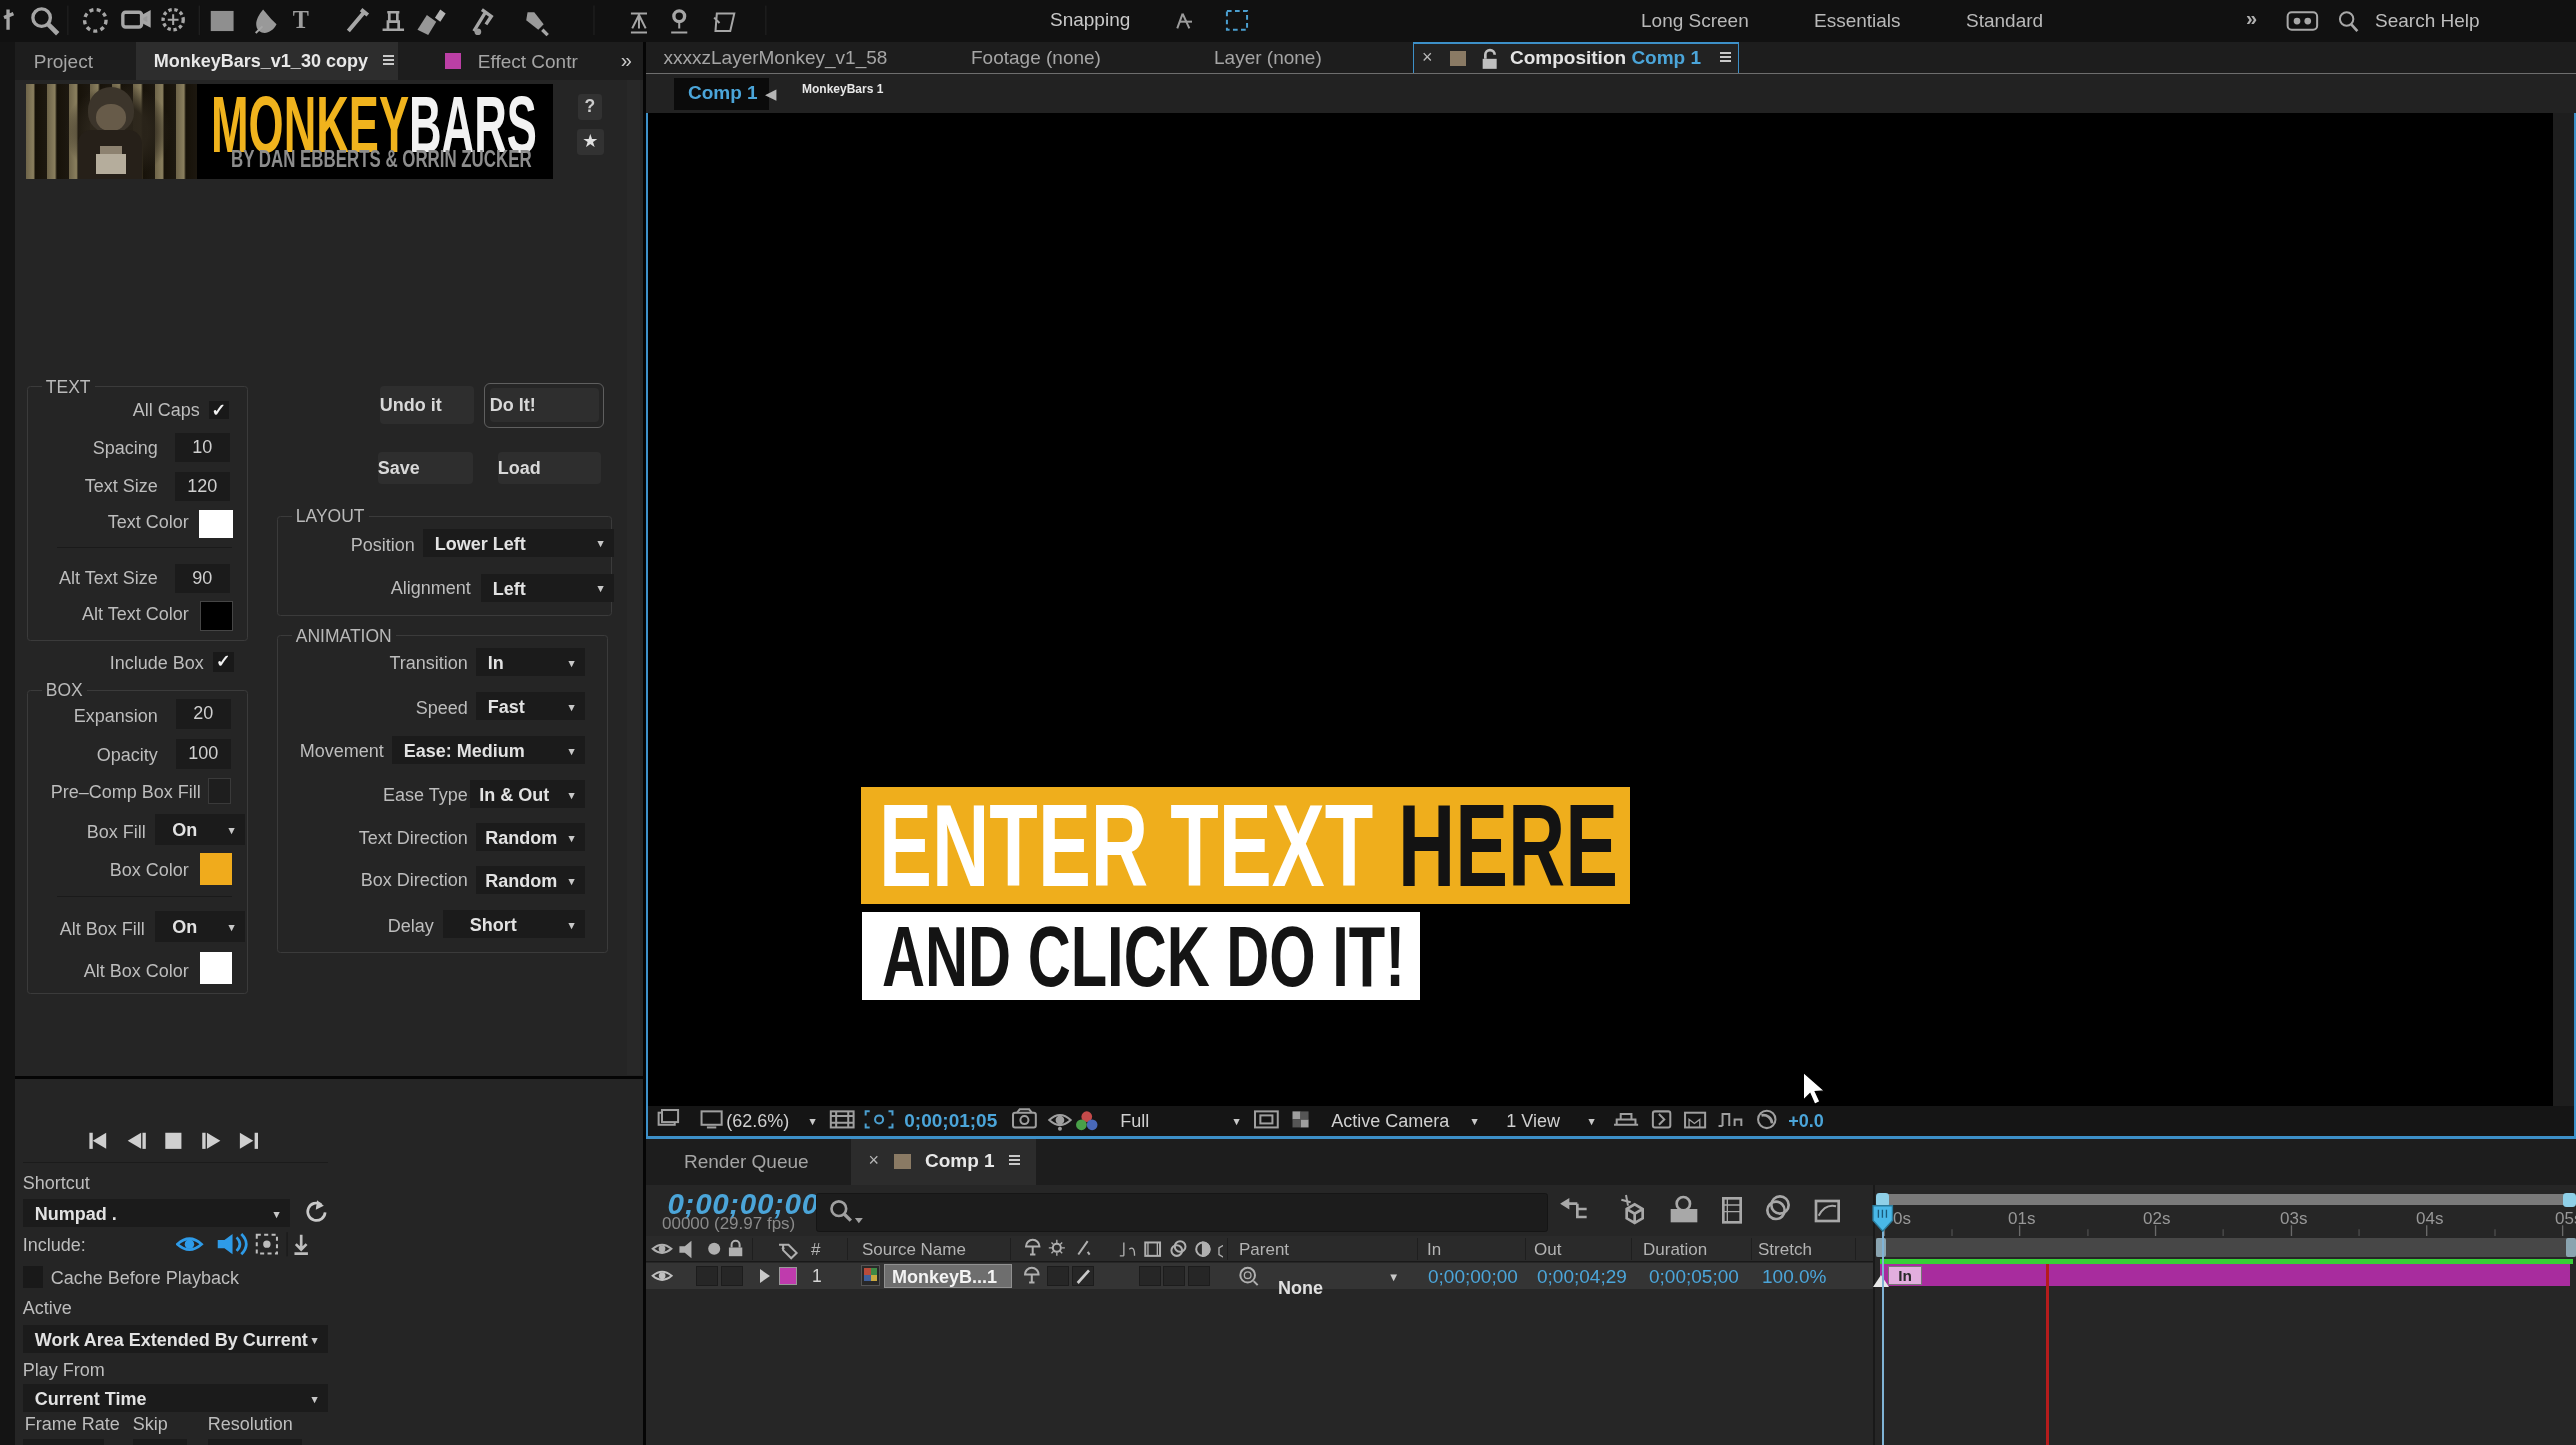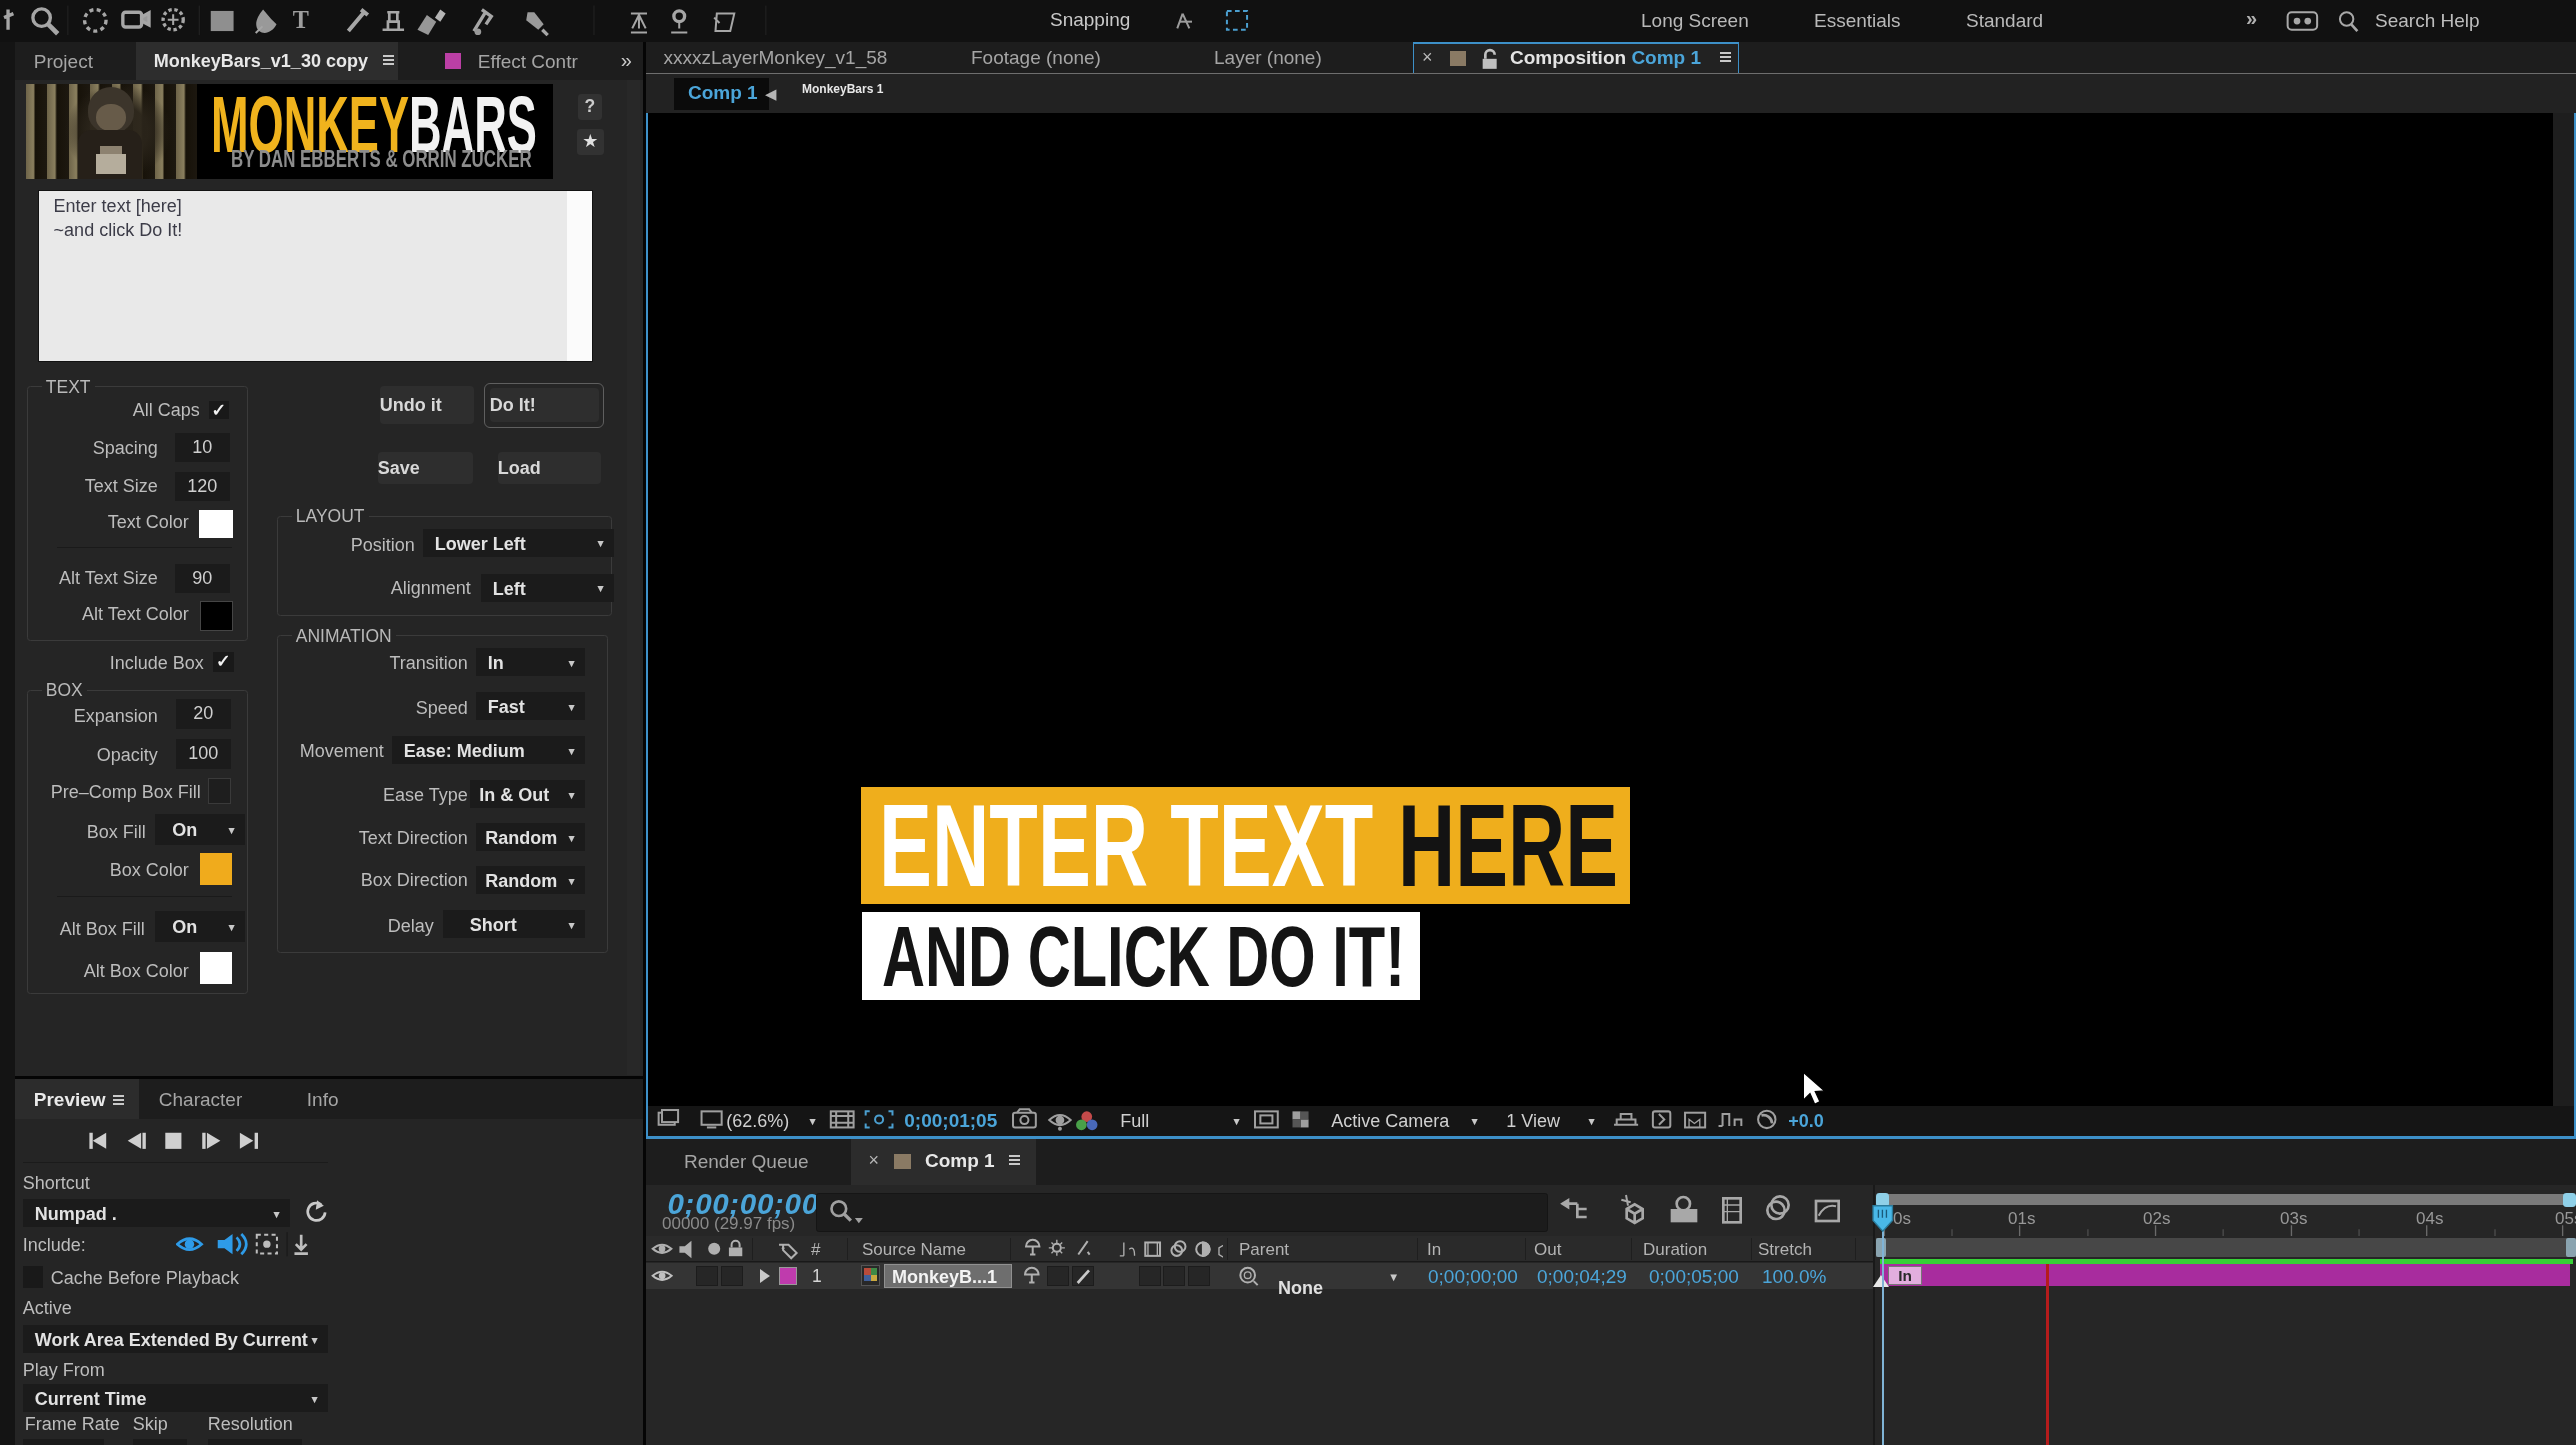--- a/index.html
+++ b/index.html
@@ -107,24 +107,20 @@
       <div class="abs" style="left:70px;top:70px;width:29.5px;height:20px;background:#b5ad9c;"></div>
       <div class="abs" style="left:74px;top:62px;width:21.5px;height:8px;background:#8d8270;"></div>
       <div class="abs" style="left:171px;top:0;width:356px;height:95px;background:#000;"></div>
       <div class="abs" style="left:185px;top:1.3px;font-size:79px;font-weight:bold;line-height:1;white-space:nowrap;transform:scaleX(0.571);transform-origin:left top;color:#f0b31d;">MONKEY<span style="color:#f2f2f2;">BARS</span></div>
       <div class="abs" style="left:205px;top:64px;font-size:23.5px;font-weight:bold;line-height:1;white-space:nowrap;transform:scaleX(0.718);transform-origin:left top;color:#8d8d8d;">BY DAN EBBERTS &amp; ORRIN ZUCKER</div>
     </div>
 
     <div class="abs" style="left:563px;top:52px;width:24px;height:25.5px;background:#323232;border-radius:3.4px;color:#cccccc;font-size:17.5px;font-weight:bold;text-align:center;line-height:25.5px;">?</div>
     <div class="abs" style="left:562px;top:87px;width:27px;height:25.5px;background:#323232;border-radius:3.4px;color:#e0e0e0;font-size:18px;text-align:center;line-height:25.5px;">★</div>
 
-    <div class="abs" style="left:23px;top:148px;width:555px;height:172px;background:#e9e9e9;border:1.3px solid #121212;">
-      <div class="abs" style="right:0;top:0;width:25px;height:170px;background:#fbfbfb;"></div>
-      <div class="abs" style="left:14.8px;top:2.7px;color:#3c3c48;font-size:18px;line-height:24px;">Enter text [here]<br>~and click Do It!</div>
-    </div>
 
     <div class="grp" style="left:12px;top:344px;width:221px;height:255px;"></div>
     <div class="grplbl" style="left:27px;top:335px;">TEXT</div>
     <div class="rlbl" style="left:51px;top:358px;width:134px;">All Caps</div>
     <div class="chk" style="left:194px;top:359px;width:20px;height:18px;">✓</div>
     <div class="rlbl" style="left:42px;top:396px;width:101px;">Spacing</div>
     <div class="val" style="left:160px;top:391px;width:55px;height:29px;line-height:29px;">10</div>
     <div class="rlbl" style="left:42px;top:434px;width:101px;">Text Size</div>
     <div class="val" style="left:160px;top:430px;width:55px;height:29px;line-height:29px;">120</div>
     <div class="rlbl" style="left:73px;top:470px;width:101px;">Text Color</div>
@@ -214,27 +210,20 @@
         <span class="dda">▼</span>
       </div>
     <div class="rlbl" style="left:285px;top:874px;width:134px;">Delay</div>
     <div class="dd" style="left:428px;top:868px;width:142px;height:28px;">
         <span style="position:absolute;left:27px;top:4.7px;">Short</span>
         <span class="dda">▼</span>
       </div>
   </div>
 
   <div class="abs" style="left:14.8px;top:1079px;width:628px;height:367px;background:#252525;">
-    <div class="abs" style="left:0;top:0;width:628px;height:40px;background:#1d1d1d;">
-      <div class="abs" style="left:0;top:0;width:124px;height:40px;background:#2c2c2c;"></div>
-      <div class="abs tabtxt" style="left:19px;top:10px;color:#eaeaea;font-weight:bold;">Preview</div>
-      <div class="menu3" style="left:98px;top:16px;"></div>
-      <div class="abs tabtxt" style="left:144px;top:10px;">Character</div>
-      <div class="abs tabtxt" style="left:292px;top:10px;">Info</div>
-    </div>
 
     <svg width="309" height="27" style="left:67px;top:51px;" viewBox="0 0 460 40">
       <g fill="#cfcfcf">
         <rect x="11" y="4" width="5" height="24"></rect>
           <path d="M 36 4 L 16 16 L 36 28 Z"></path>
         <path d="M 88 4 L 68 16 L 88 28 Z"></path>
           <rect x="90" y="4" width="5" height="24"></rect>
         <rect x="124" y="4" width="24" height="24"></rect>
         <rect x="179" y="4" width="5" height="24"></rect>
           <path d="M 186 4 L 206 16 L 186 28 Z"></path>

